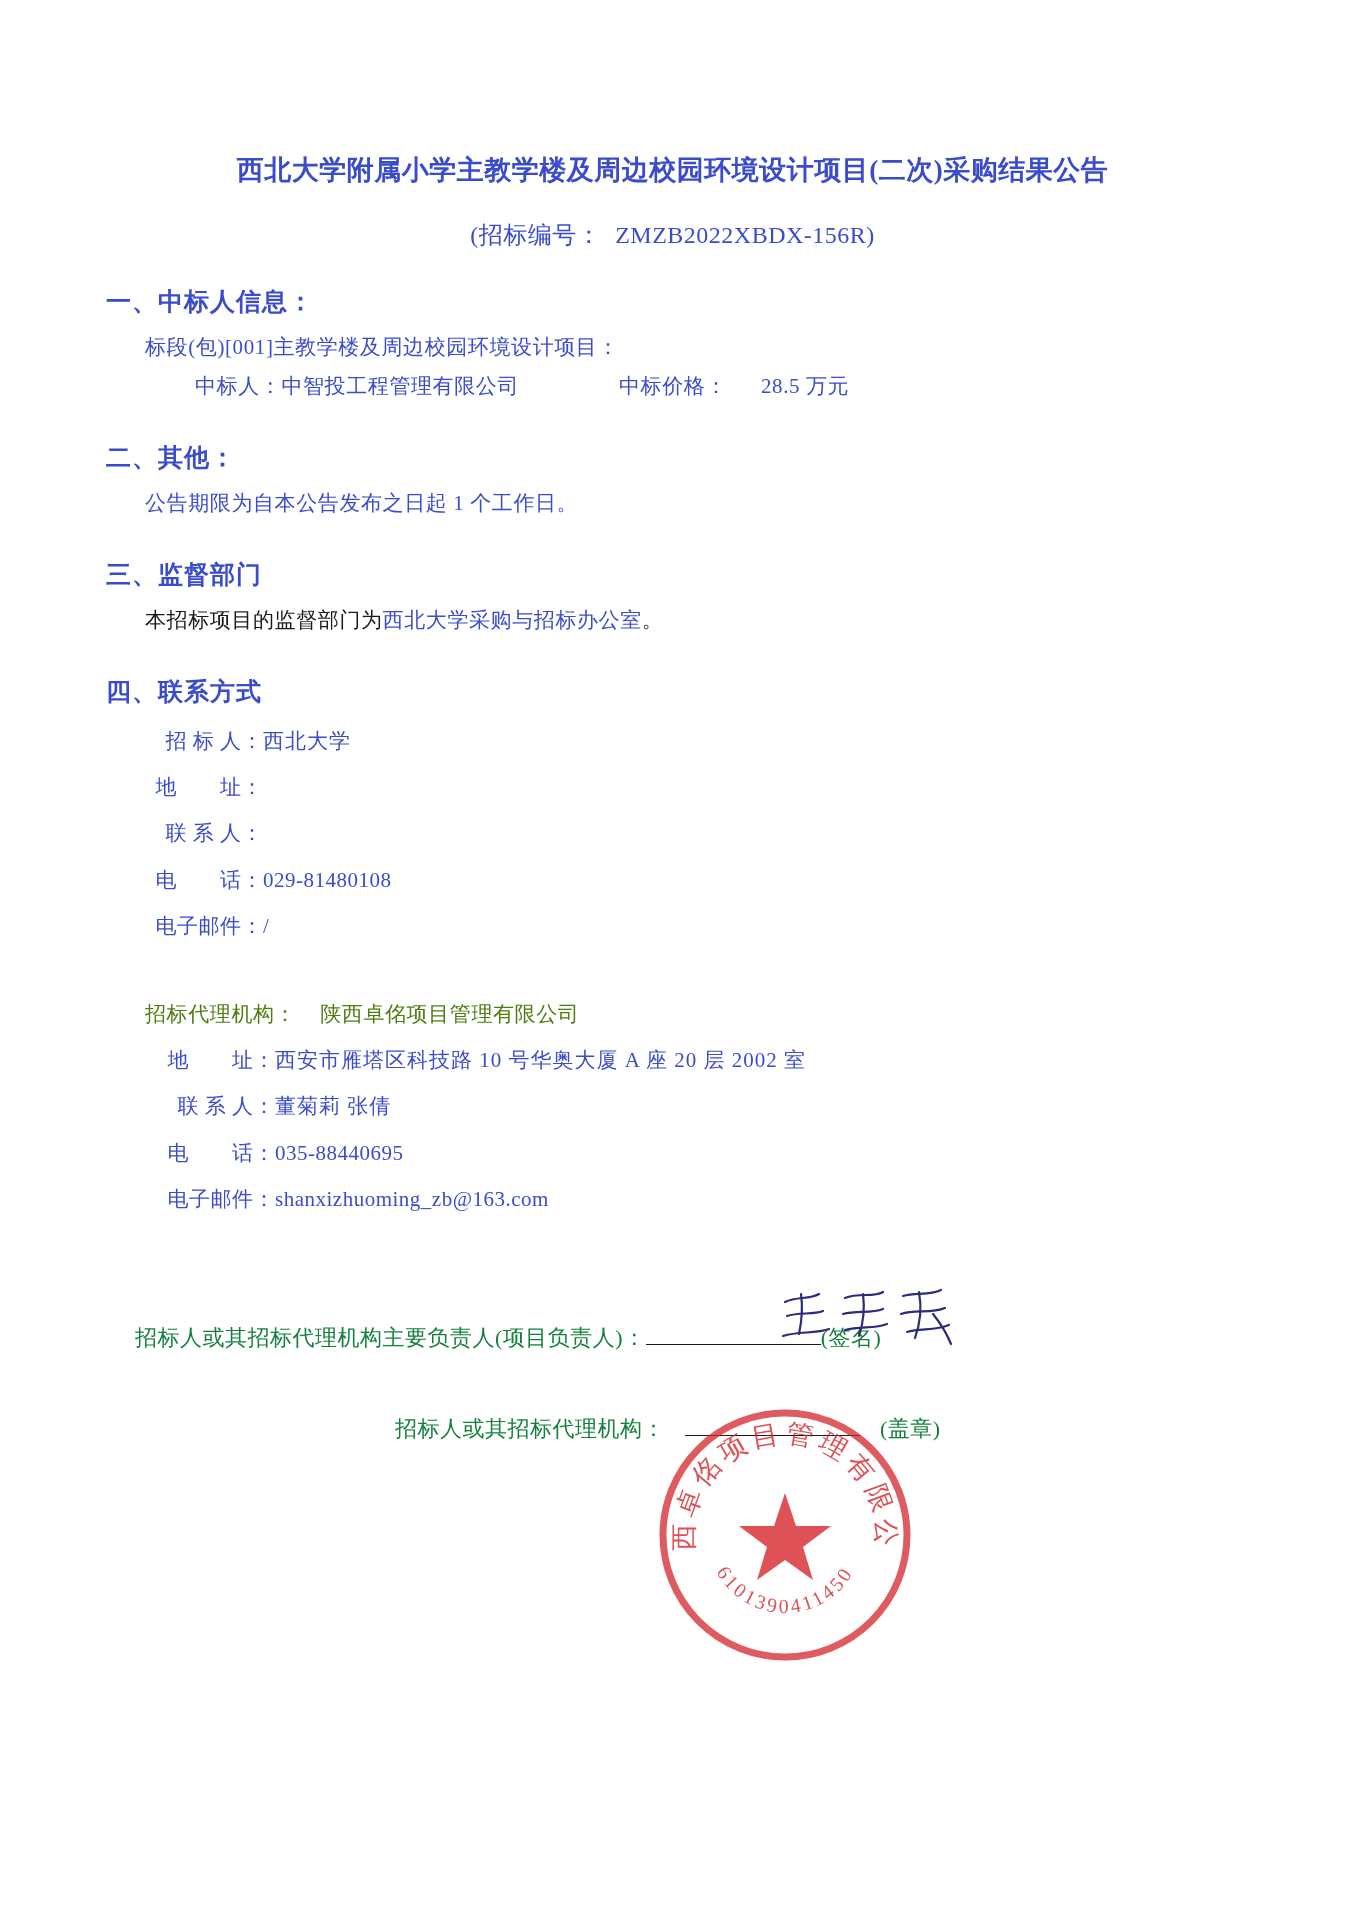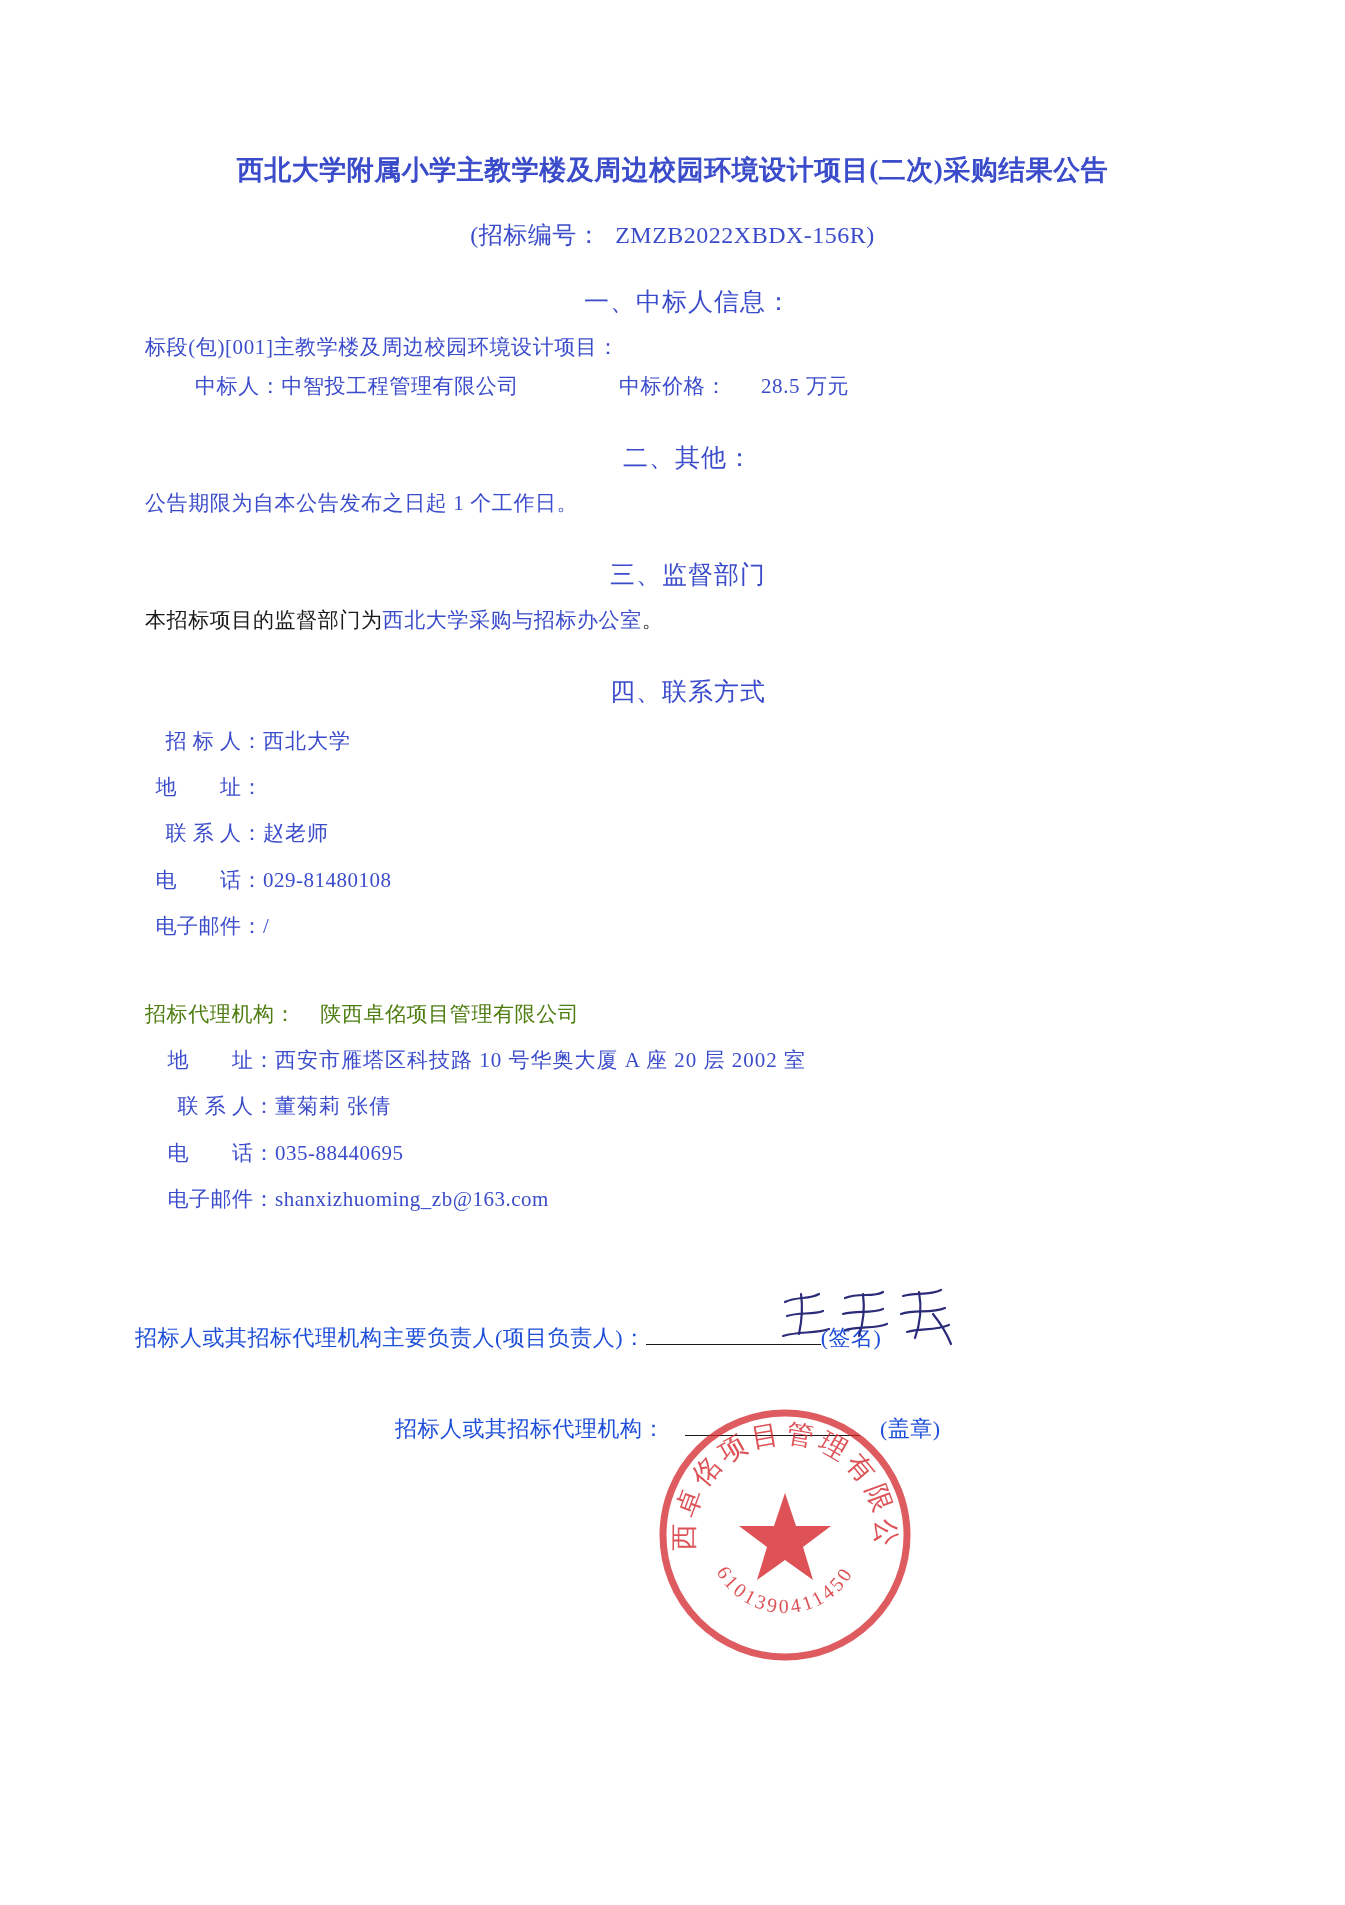--- a/index.html
+++ b/index.html
@@ -45,26 +45,25 @@
     letter-spacing: 0.5px;
     margin-left: 14px;
   }
 
   
   .section {
     margin-top: 34px;
   }
   .sec-head {
     font-size: 25px;
-    font-weight: normal;
+    font-weight: bold;
     color: #3b4ccb;
     margin-left: 31px;
     margin-bottom: 10px;
     letter-spacing: 1px;
-    text-align: center;
   }
   .line {
     font-size: 21px;
     color: #3b4ccb;
     margin-left: 70px;
     line-height: 1.9;
     letter-spacing: 0.6px;
   }
   .line.indent2 {
     margin-left: 120px;
@@ -103,21 +102,21 @@
     margin-left: 70px;
     line-height: 2.2;
     letter-spacing: 0.6px;
   }
   .agency-title .name { margin-left: 24px; }
 
   
   .sign-area { margin-top: 100px; position: relative; }
   .sign-row {
     font-size: 22px;
-    color: #1d4ed8;
+    color: #15803d;
     display: flex;
     align-items: baseline;
     letter-spacing: 0.5px;
   }
   .sign-row.r1 { margin-left: 60px; }
   .sign-row.r2 { margin-left: 320px; margin-top: 60px; gap: 20px; }
   .sign-blank {
     display: inline-block;
     width: 175px;
     border-bottom: 1.6px solid #1a1a1a;
@@ -181,21 +180,20 @@
 
     <div class="crow">
       <span class="lbl tight">招 标 人：</span>
       <span class="val">西北大学</span>
     </div>
     <div class="crow">
       <span class="lbl tight">地　　址：</span>
     </div>
     <div class="crow">
       <span class="lbl tight">联 系 人：</span>
-      <span class="val">赵老师</span>
     </div>
     <div class="crow">
       <span class="lbl tight">电　　话：</span>
       <span class="val mono">029-81480108</span>
     </div>
     <div class="crow">
       <span class="lbl tight">电子邮件：</span>
       <span class="val mono">/</span>
     </div>
 

